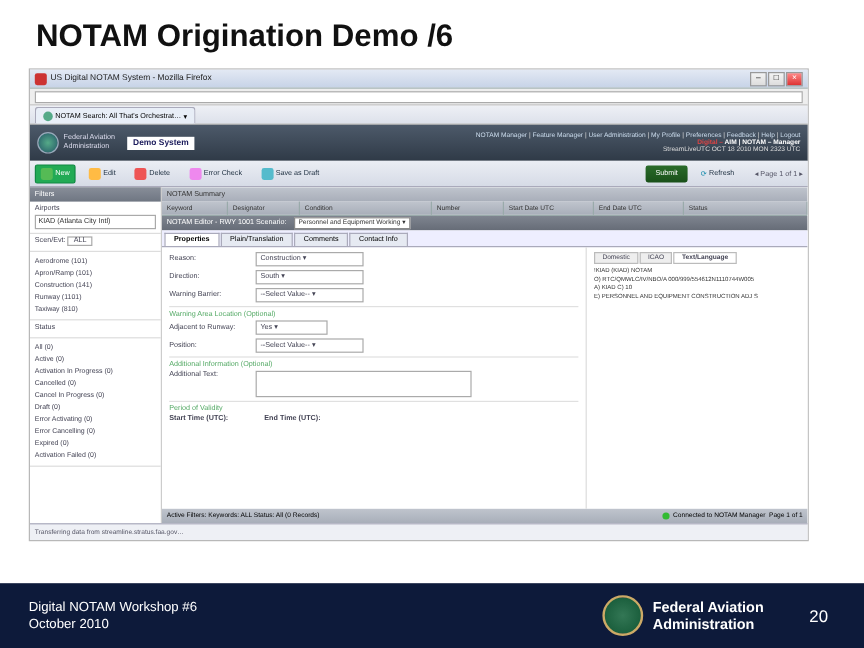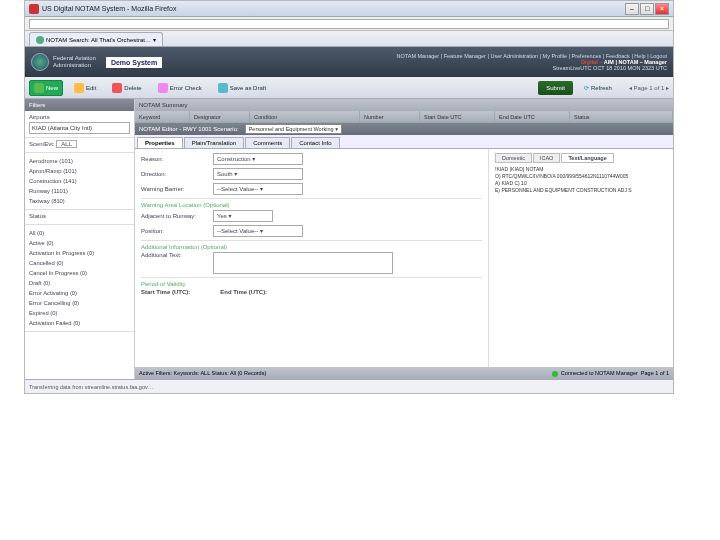--- a/index.html
+++ b/index.html
@@ -71,20 +71,21 @@
   .footer-left { color:#fff; font-size:11px; line-height:14px;}
   .footer-center { display:flex; align-items:center; gap:8px; margin-left:auto;}
   .faa-seal { width:34px; height:34px; border-radius:50%; background:radial-gradient(circle,#375,#153); border:2px solid #ca6;}
   .faa-text { color:#fff; font-size:12px; font-weight:bold; line-height:14px;}
   .page-num { color:#fff; font-size:14px; margin-left:30px; margin-right:6px;}
 </style>
 </head>
 <body>
 
 <div class="slide">
+  <div class="slide-title">NOTAM Origination Demo /6</div>
 
   <div class="app-window">
 
     <div class="titlebar">
       <div class="titlebar-left">
         <div class="win-icon"></div>
         <div class="titlebar-title">US Digital NOTAM System - Mozilla Firefox</div>
       </div>
       <div class="win-controls">
         <div class="win-btn">–</div>
@@ -277,13 +278,27 @@
         </div>
       </div>
     </div>
 
     <div class="statusbar">
       <span>Transferring data from streamline.stratus.faa.gov…</span>
       <span></span>
     </div>
   </div>
 
+  <div class="footer">
+    <div class="footer-left">
+      <div>Digital NOTAM Workshop #6</div>
+      <div>October 2010</div>
+    </div>
+    <div class="footer-center">
+      <div class="faa-seal"></div>
+      <div class="faa-text">
+        <div>Federal Aviation</div>
+          <div>Administration</div>
+      </div>
+      <div class="page-num">20</div>
+    </div>
+  </div>
 </div>
 
 </body></html>

